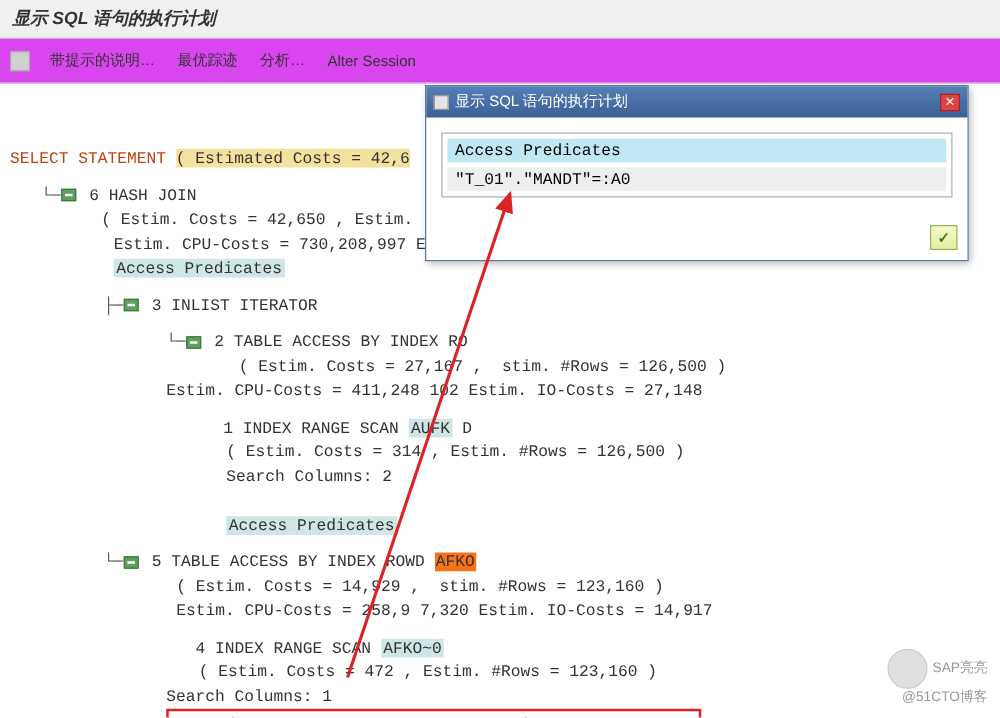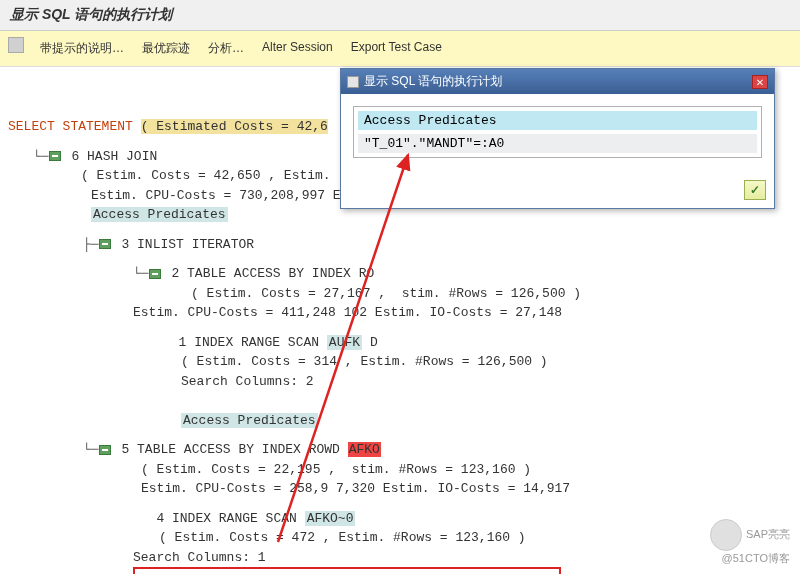--- a/index.html
+++ b/index.html
@@ -1,28 +1,28 @@
 <!DOCTYPE html>
 <html><head>
 <meta charset="utf-8">
 <style>
 * { box-sizing: border-box; margin: 0; padding: 0; }
 body { font-family: Arial, sans-serif; font-size: 12px; background: #fff; width: 800px; height: 574px; position: relative; overflow: hidden; }
 .titlebar { background: #f0f0f0; padding: 6px 10px; font-weight: bold; font-style: italic; font-size: 14px; color: #333; border-bottom: 1px solid #ccc; }
-.toolbar { background: #fef9c3; padding: 6px 8px; border-bottom: 1px solid #ddd; display: flex; gap: 2px; font-size: 12px; }
+.toolbar { background: #d946ef; padding: 6px 8px; border-bottom: 1px solid #ddd; display: flex; align-items: center; gap: 2px; font-size: 12px; }
 .tool-icon { width: 16px; height: 16px; display: inline-block; background: #d0d0d0; border: 1px solid #aaa; margin-right: 6px; }
 .tool-item { padding: 3px 8px; cursor: pointer; color: #333; }
 .content { padding: 15px 0 0 8px; font-family: "Courier New", monospace; font-size: 13px; line-height: 1.5; color: #333; position: relative; }
 .root-line { color: #c2410c; }
 .estim { background: #f2e29e; }
 .node-icon { width: 12px; height: 10px; display: inline-block; background: #5fa05f; border: 1px solid #3a7a3a; vertical-align: middle; margin: 0 3px 0 0; position: relative; }
 .node-icon::before { content:""; position:absolute; left:2px; top:3px; width:6px; height:2px; background:#fff; }
 .tline { color: #555; }
 .hilite { background: #d0e5e5; padding: 0 2px; }
-.pink { background: #ef4444; padding: 0 1px; }
+.pink { background: #f97316; padding: 0 1px; }
 .red-box { border: 2px solid #d22; padding: 1px 2px; display: inline-block; }
 .popup { position: absolute; top: 68px; left: 340px; width: 435px; background: #fff; border: 1px solid #5b7aa3; box-shadow: 2px 2px 6px rgba(0,0,0,.3); }
 .popup-title { background: linear-gradient(#5780b8,#3a5f94); color: #fff; padding: 4px 6px; font-size: 12px; display: flex; align-items: center; justify-content: space-between; }
 .popup-title-left { display:flex; align-items:center; gap:5px; }
 .popup-doc { width:12px; height:12px; background:#e5e5e5; border:1px solid #999; display:inline-block; }
 .popup-close { width:16px; height:14px; background:#d44; border:1px solid #a22; text-align:center; color:#fff; font-size:10px; line-height:13px; cursor:pointer; }
 .popup-body { padding: 12px; }
 .popup-box { border: 1px solid #b0b0b0; background: #fff; padding: 4px; }
 .popup-row { font-family: "Courier New", monospace; font-size: 13px; padding: 2px 6px; }
 .popup-row.head { background: #bfe8f2; }
@@ -38,21 +38,20 @@
 <body>
 
 <div class="titlebar">显示 SQL 语句的执行计划</div>
 
 <div class="toolbar">
   <span class="tool-icon"></span>
   <span class="tool-item">带提示的说明…</span>
   <span class="tool-item">最优踪迹</span>
   <span class="tool-item">分析…</span>
   <span class="tool-item">Alter Session</span>
-  <span class="tool-item">Export Test Case</span>
 </div>
 
 <div class="content">
 
 <div style="height:35px"></div>
 
 <div>
   <span class="root-line">SELECT STATEMENT</span> <span class="estim">( Estimated Costs = 42,6</span>
 </div>
 <div style="height:10px"></div>
@@ -81,21 +80,21 @@
   &nbsp;&nbsp;<span>1 INDEX RANGE SCAN </span><span class="hilite">AUFK</span>&nbsp;<span>D</span><br>
   <span style="margin-left:18px"><span>( Estim. Costs = 314</span>&nbsp;,<span>  Estim. #Rows = 126,500 )</span></span><br>
   <span style="margin-left:18px">Search Columns: 2</span><br>
   <br>
   <span style="margin-left:18px"><span class="hilite">Access Predicates</span></span>
 </div>
 <div style="height:10px"></div>
 
 <div style="margin-left:75px">
   <span class="tline">└─</span><span class="node-icon"></span> <span>5 TABLE ACCESS BY INDEX ROW</span><span>D </span><span class="pink">AFKO</span><br>
-  <span style="margin-left:58px"><span>( Estim. Costs = 22,195 , </span>&nbsp;<span>stim. #Rows = 123,160 )</span></span><br>
+  <span style="margin-left:58px"><span>( Estim. Costs = 14,929 , </span>&nbsp;<span>stim. #Rows = 123,160 )</span></span><br>
   <span style="margin-left:58px"><span>Estim. CPU-Costs = 258,9</span>&nbsp;<span>7,320 Estim. IO-Costs = 14,917</span></span>
 </div>
 <div style="height:10px"></div>
 
 <div style="margin-left:125px">
   &nbsp;&nbsp;&nbsp;<span>4 INDEX RANGE SCAN </span><span class="hilite">AFKO~0</span><br>
   <span style="margin-left:26px">( Estim. Costs = 472 , Estim. #Rows = 123,160 )</span><br>
   <span style="">Search Columns: 1</span><br>
   <span class="red-box">
   <span style="margin-left:22px">Estim. CPU-Costs = 28,186,198 Estim. IO-Costs = 471</span><br>

